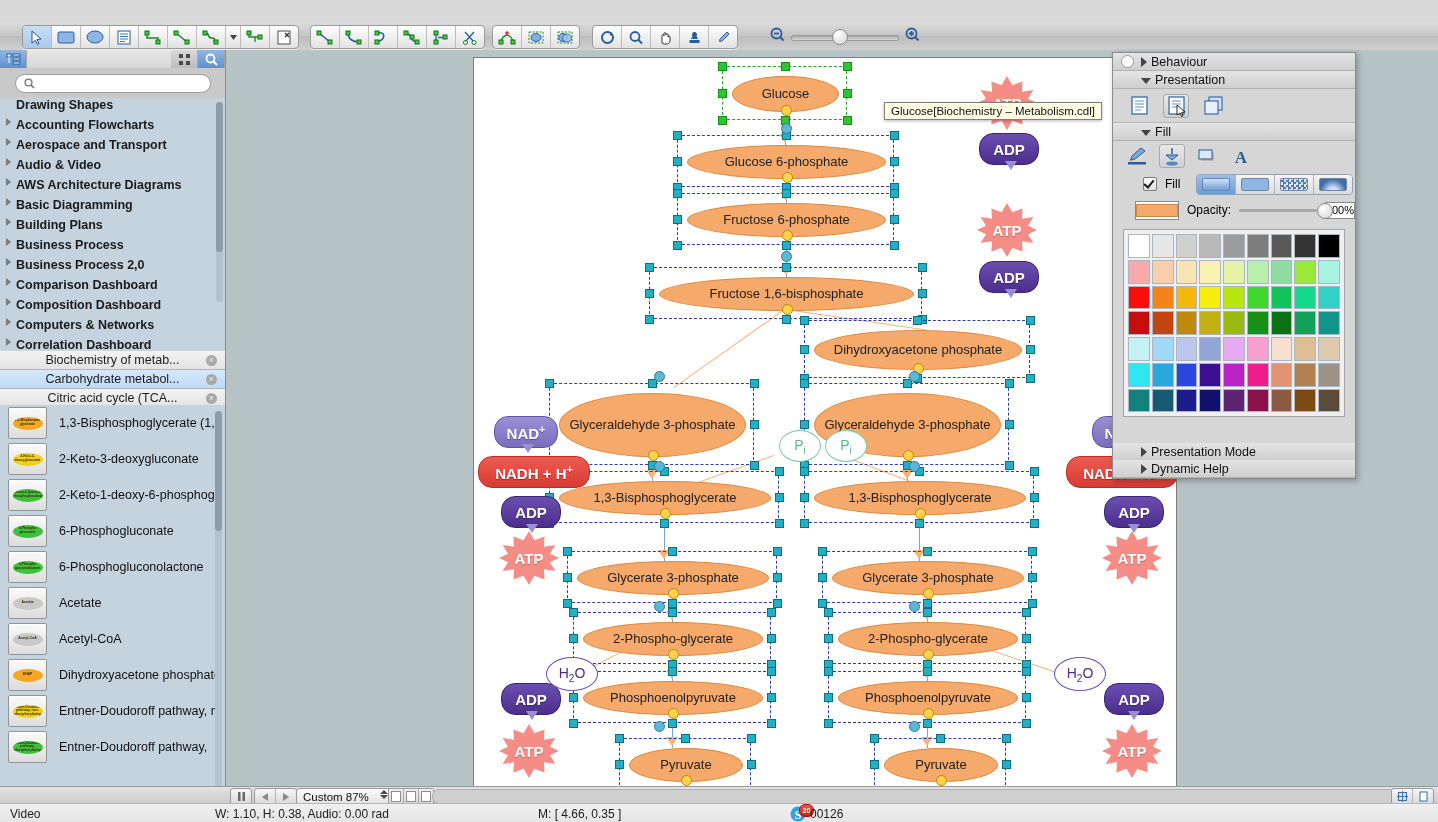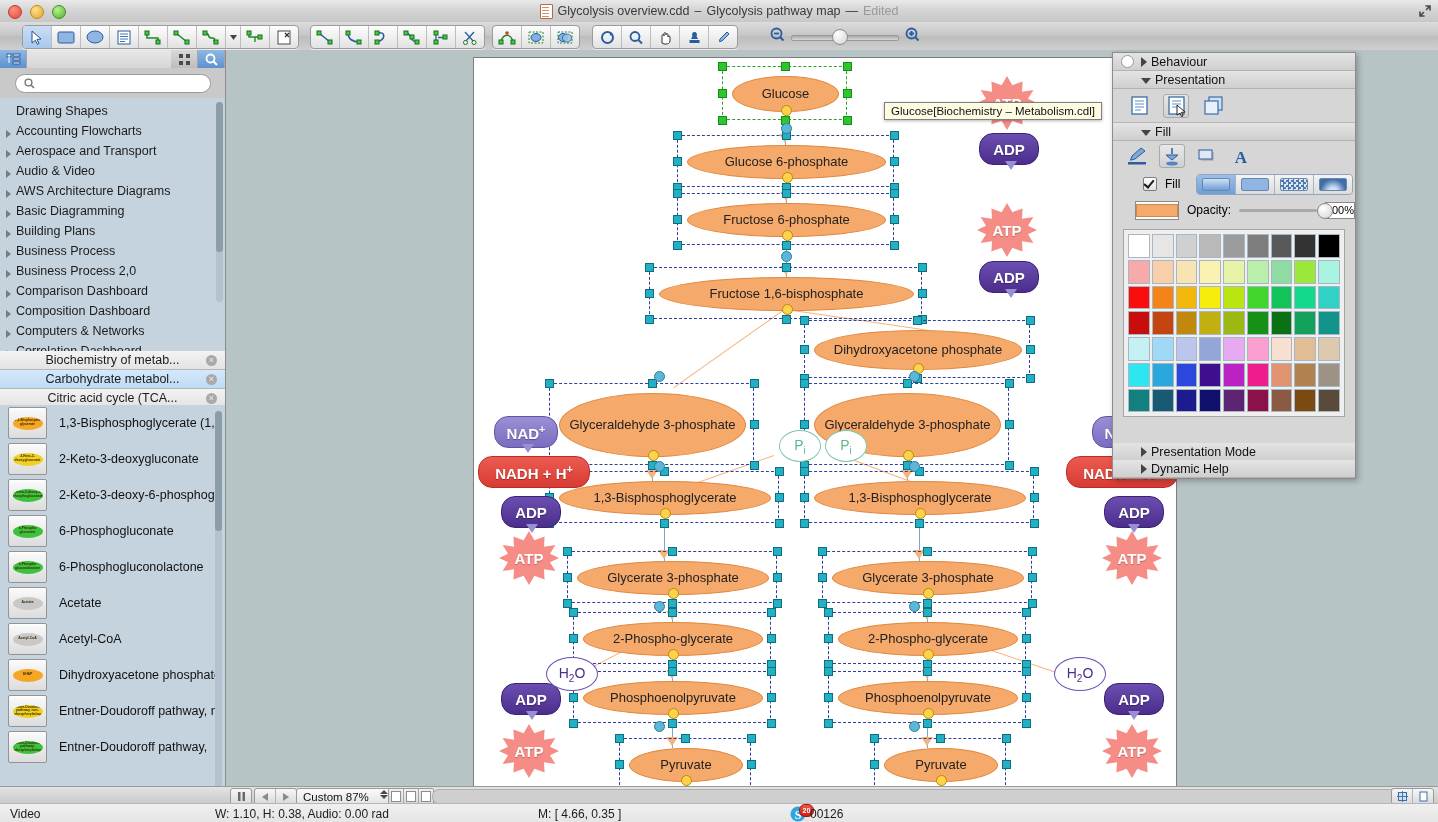--- a/index.html
+++ b/index.html
@@ -90,21 +90,21 @@
     width:196px;height:19px;background:#fff;border:1px solid #9b9b9b;border-radius:10px;
     display:flex;align-items:center;padding:0 8px;box-sizing:border-box;
   }
   .searchbox input{border:none;outline:none;flex:1;font-size:11px;font-family:"Liberation Sans",sans-serif;background:transparent;}
   .mag{width:11px;height:11px;margin-right:4px;flex:none;}
 
   .lib-list{
     position:absolute;left:0;top:48px;width:225px;height:253px;
     background:#c5d3de;overflow:hidden;
   }
-  .lib-row{height:20px;display:flex;align-items:flex-end;padding-left:6px;font-size:12.5px;color:#1b1b1b;cursor:pointer;}
+  .lib-row{height:20px;display:flex;align-items:flex-start;padding-left:6px;font-size:12.5px;color:#1b1b1b;cursor:pointer;font-weight:bold;}
   .arrw{width:0;height:0;border-left:5px solid #7a7a7a;border-top:4px solid transparent;border-bottom:4px solid transparent;margin-right:5px;}
   .arrw.hidden{visibility:hidden;}
   .lib-scroll{position:absolute;right:2px;top:4px;width:7px;height:200px;background:#b3c2ce;border-radius:4px;}
   .lib-scroll i{position:absolute;left:0;top:0;width:7px;height:150px;background:#8c9daa;border-radius:4px;display:block;}
 
   .opened{position:absolute;left:0;top:301px;width:225px;height:54px;background:#c5d3de;}
   .op-row{height:18px;display:flex;align-items:center;justify-content:center;position:relative;
     background:linear-gradient(to bottom,#f3f3f3,#e3e3e3);border-bottom:1px solid #b5b5b5;
     font-size:12.5px;color:#1b1b1b;cursor:pointer;}
   .op-row.sel{background:linear-gradient(to bottom,#d5e8fb,#bedbf5);}
@@ -255,40 +255,20 @@
   .badge-red{position:absolute;left:799px;top:0px;width:13px;height:11px;border-radius:6px;
      background:linear-gradient(to bottom,#f4544a,#d01c10);border:1px solid #a81409;color:#fff;
      font-size:7px;display:flex;align-items:center;justify-content:center;font-weight:bold;}
   .st-count{position:absolute;left:810px;top:3px;}
 </style>
 </head>
 <body>
 
 <div id="app">
 
-  <div class="titlebar">
-    <div class="traffic">
-      <div class="tl tl-r"></div>
-      <div class="tl tl-y"></div>
-      <div class="tl tl-g"></div>
-    </div>
-    <div class="title-wrap">
-      <span class="doc-icon"></span>
-      <span>Glycolysis overview.cdd</span>
-      <span>–</span>
-      <span>Glycolysis pathway map</span>
-      <span>—</span>
-      <span class="title-edited">Edited</span>
-    </div>
-    <div class="fullscreen-btn">
-      <svg width="14" height="14" viewBox="0 0 14 14">
-          <path d="M8 2h4v4M12 2L8.5 5.5M6 12H2V8M2 12l3.5-3.5" stroke="#4a4a4a" stroke-width="1.6" fill="none" stroke-linecap="round"></path>
-        </svg>
-    </div>
-  </div>
 
   <div class="toolbar">
 
     <div class="tgroup" style="left:22px;">
       <div class="tbtn sel">
         <svg width="14" height="15" viewBox="0 0 14 15">
             <path d="M2 1l9 8-4 .5 2 4-1.6.8-2-4L2 13z" fill="#fff" stroke="#24518f" stroke-width="1"></path>
           </svg>
       </div>
       <div class="tbtn">
@@ -602,21 +582,21 @@
           <div class="shape-row">
             <div class="thumb">
               <div class="ell" style="background: rgb(240, 208, 32);">2-Keto-3-deoxygluconate</div>
             </div>
             <div class="shape-name">2-Keto-3-deoxygluconate</div>
           </div>
           <div class="shape-row">
             <div class="thumb">
               <div class="ell" style="background: rgb(60, 194, 60);">2-Keto-3-deoxy-6-phosphogluconate</div>
             </div>
-            <div class="shape-name">2-Keto-3-deoxy-6-phosphog</div>
+            <div class="shape-name">2-Keto-1-deoxy-6-phosphog</div>
           </div>
           <div class="shape-row">
             <div class="thumb">
               <div class="ell" style="background: rgb(60, 194, 60);">6-Phospho gluconate</div>
             </div>
             <div class="shape-name">6-Phosphogluconate</div>
           </div>
           <div class="shape-row">
             <div class="thumb">
               <div class="ell" style="background: rgb(60, 194, 60);">6-Phospho gluconolactone</div>

